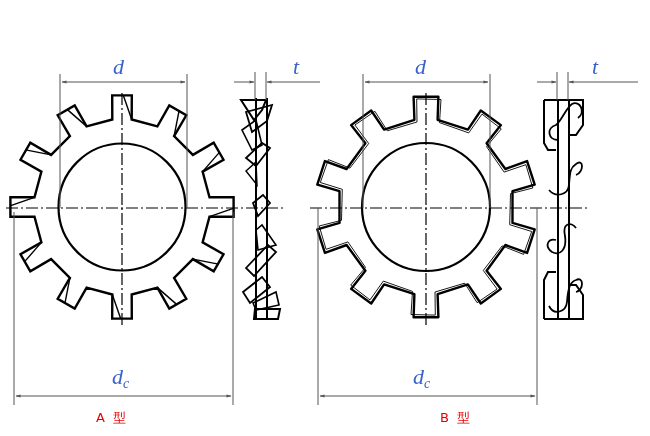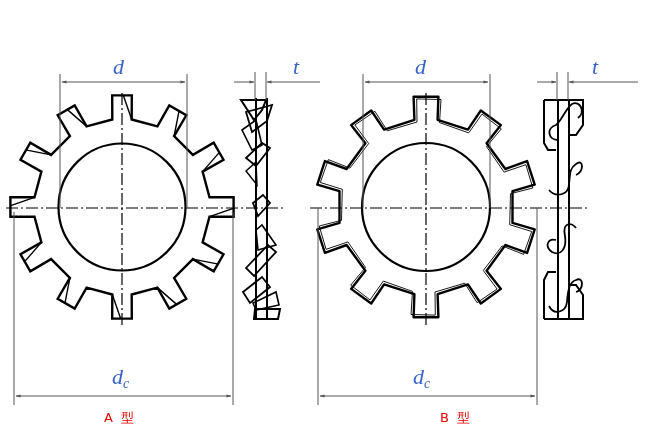--- a/index.html
+++ b/index.html
@@ -119,15 +119,15 @@
 
   
   <div class="dimlbl" style="left:113px;top:56px;">d</div>
   <div class="dimlbl" style="left:293px;top:56px;">t</div>
   <div class="dimlbl" style="left:112px;top:366px;"><span>d</span><sub>c</sub></div>
 
   <div class="dimlbl" style="left:415px;top:56px;">d</div>
   <div class="dimlbl" style="left:592px;top:56px;">t</div>
   <div class="dimlbl" style="left:413px;top:366px;"><span>d</span><sub>c</sub></div>
 
-  <div class="caption" style="left:104px;top:411px;text-align:right;">A 型</div>
+  <div class="caption" style="left:96px;top:411px;text-align:right;">A 型</div>
   <div class="caption" style="left:400px;top:411px;margin-left:40px;">B 型</div>
 </div>
 
 </body></html>

